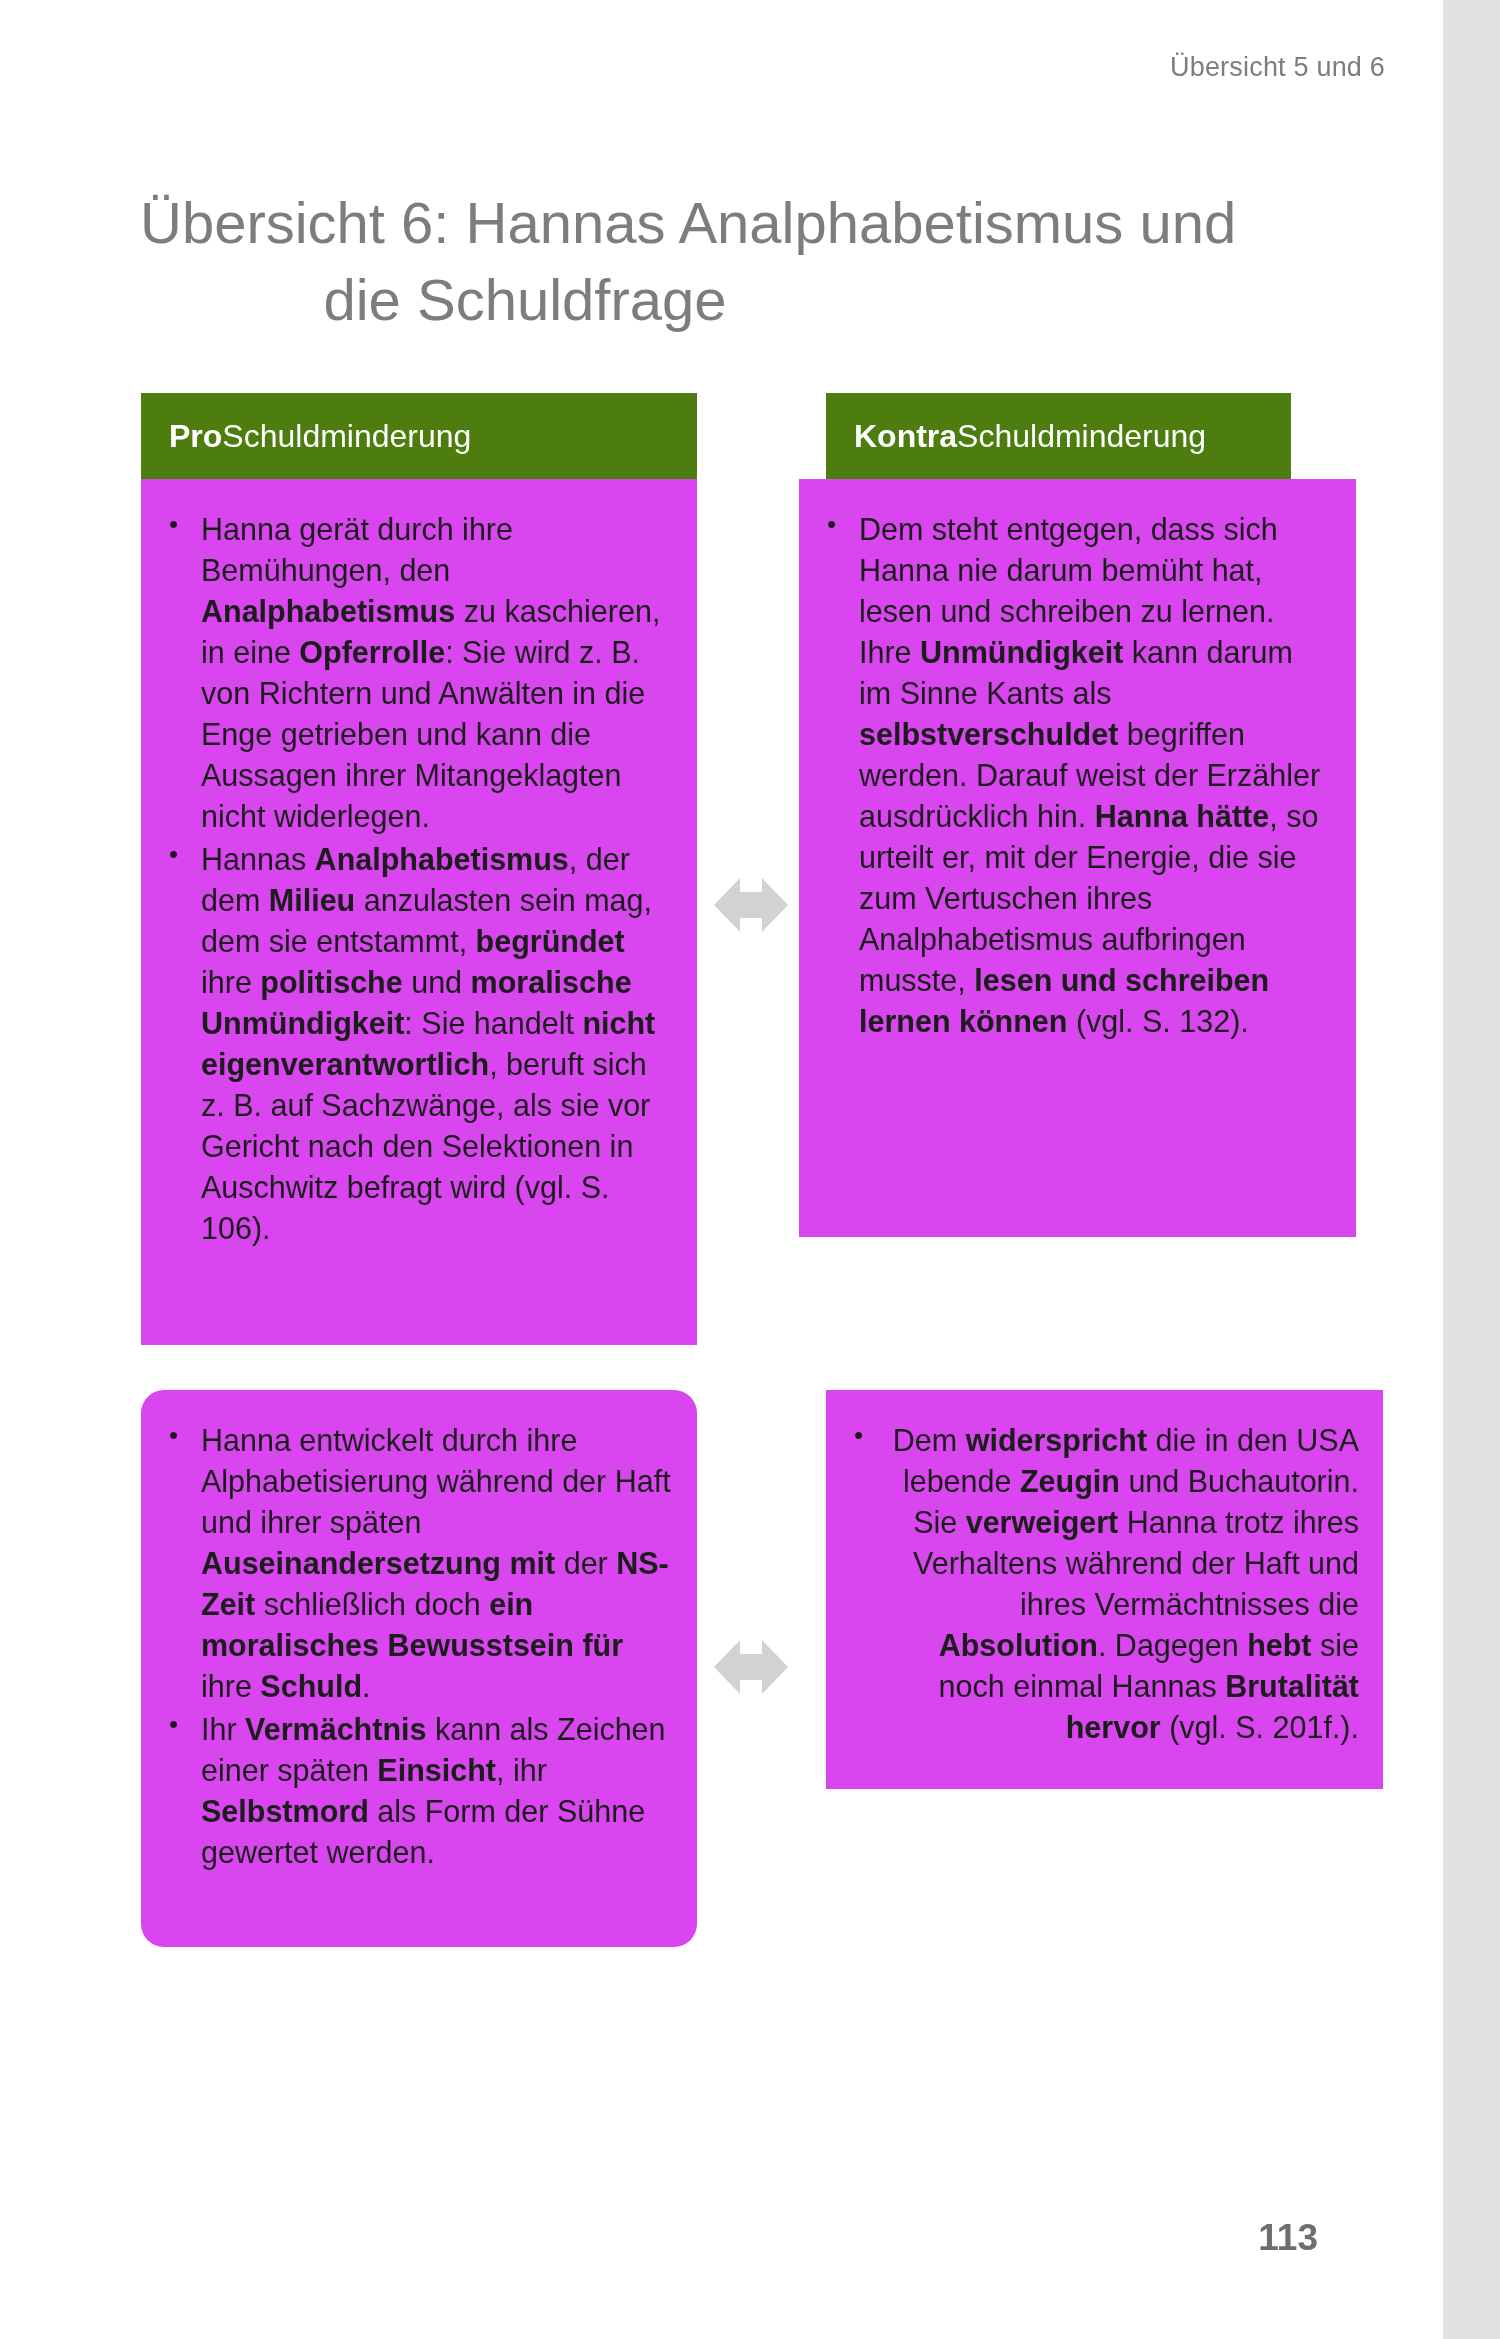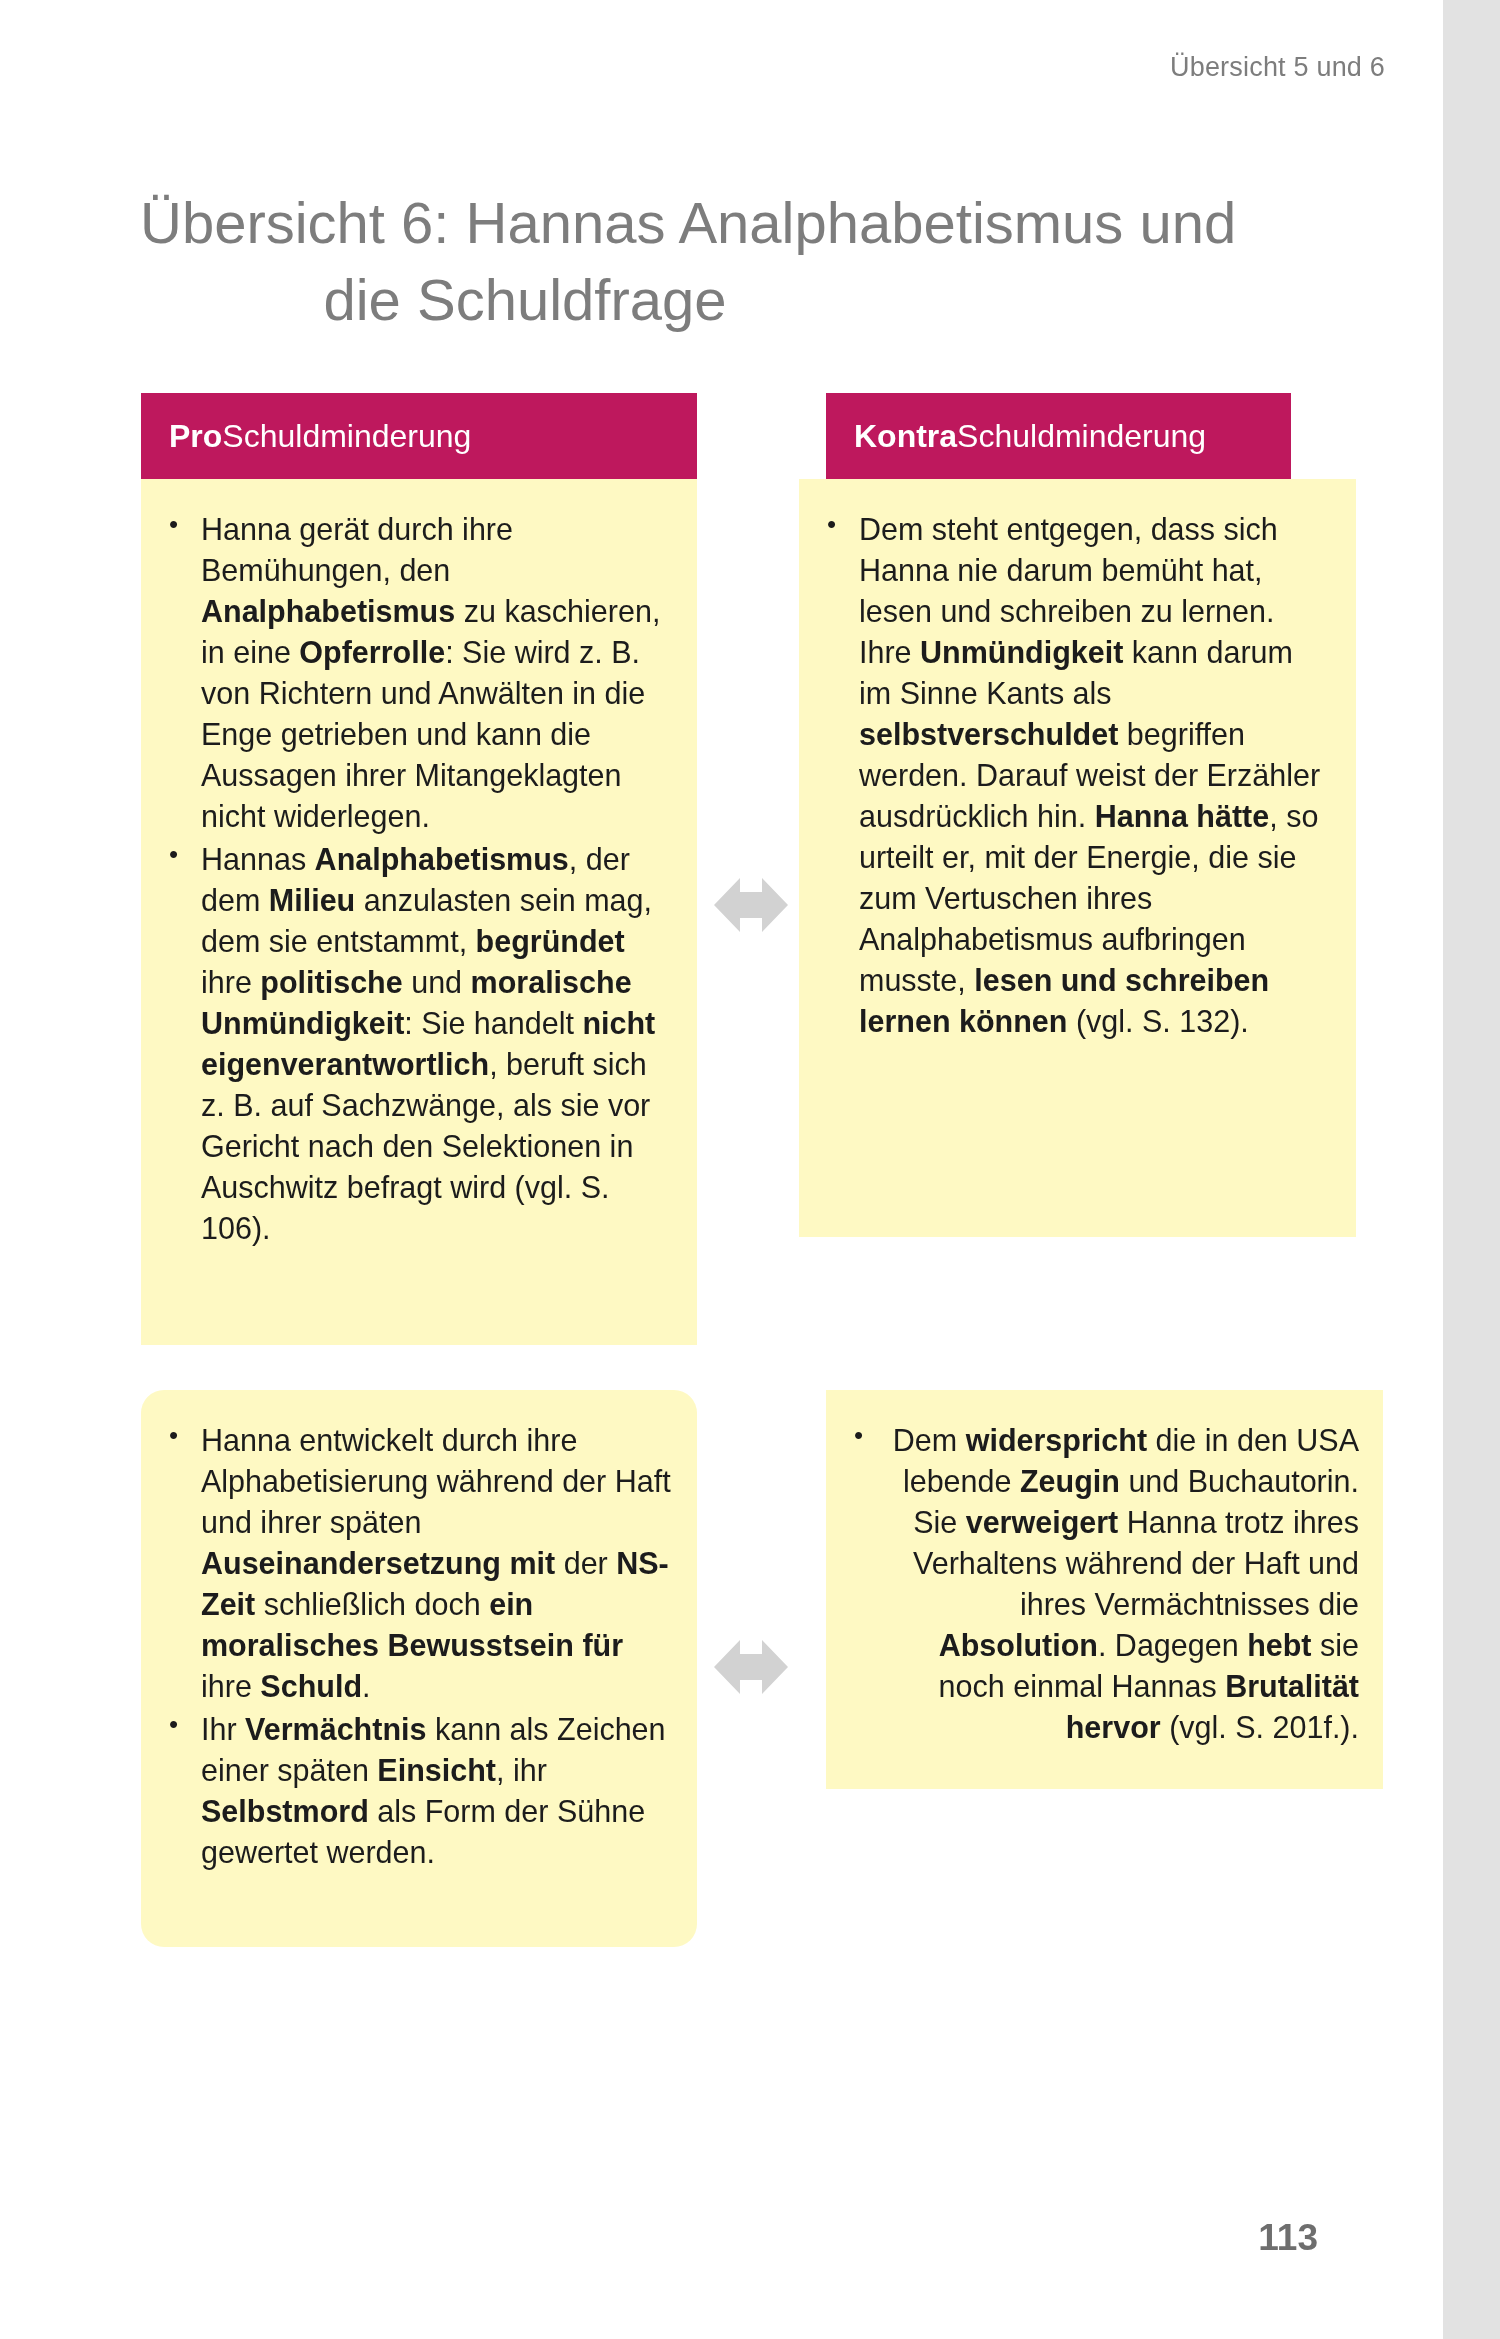--- a/index.html
+++ b/index.html
@@ -57,37 +57,37 @@
     color: #7d7d7d;
     text-align: center;
   }
   .page-title .line1 { display: block; text-align: left; }
   .page-title .line2 { display: block; text-align: center; padding-right: 330px; }
 
   
   .col-head {
     position: absolute;
     height: 86px;
-    background: #be185d;
+    background: #4d7c0f;
     color: #ffffff;
     font-size: 32px;
     display: flex;
     align-items: center;
     box-sizing: border-box;
     padding-left: 28px;
   }
   .col-head.left  { top: 393px; left: 141px;  width: 556px; }
   .col-head.right { top: 393px; left: 826px;  width: 465px; }
   .col-head b { font-weight: bold; }
   .col-head span.reg { font-weight: normal; }
 
   
   .box {
     position: absolute;
-    background: #fef9c3;
+    background: #d946ef;
     box-sizing: border-box;
     padding: 30px 24px 30px 20px;
   }
   .box.l1 { top: 479px;  left: 141px; width: 556px; height: 866px; }
   .box.r1 { top: 479px;  left: 799px; width: 557px; height: 758px; }
   .box.l2 { top: 1390px; left: 141px; width: 556px; height: 557px; border-radius: 23px; }
   .box.r2 { top: 1390px; left: 826px; width: 557px; height: 399px; text-align: right; }
 
   ul.bullets {
     list-style: none;

